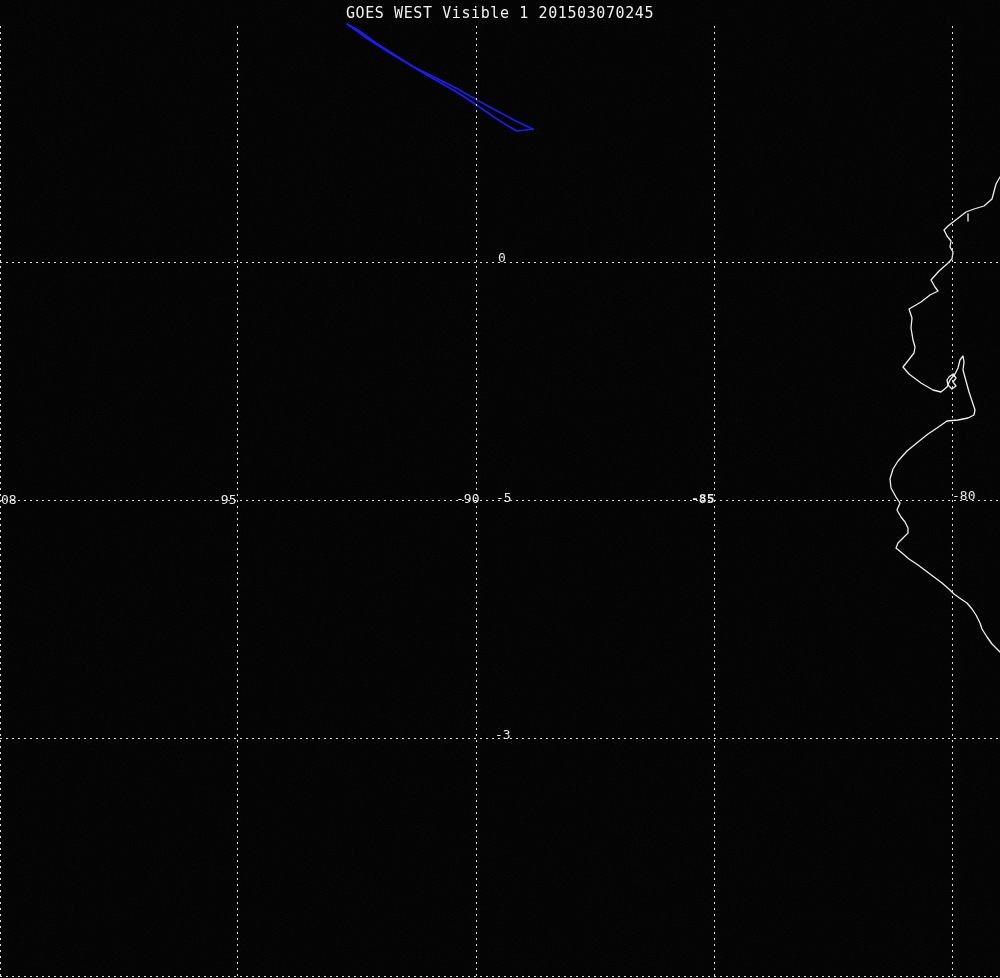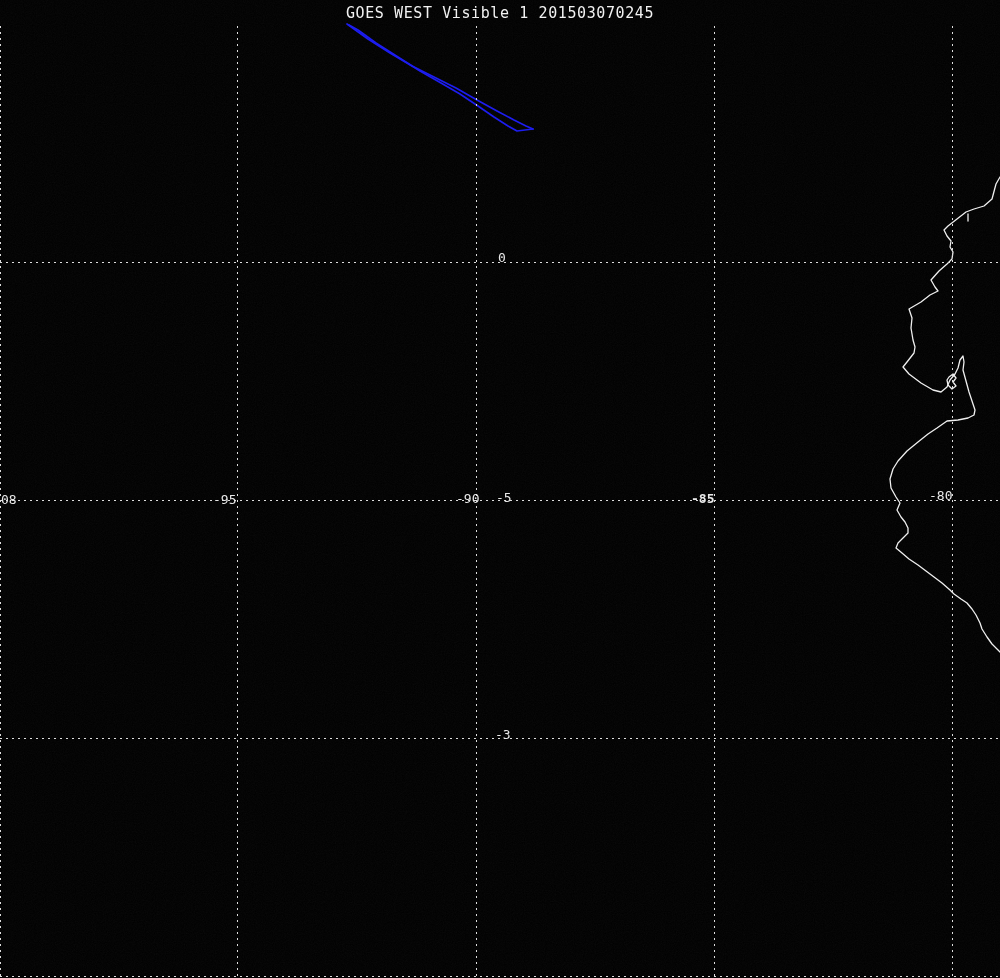--- a/index.html
+++ b/index.html
@@ -78,19 +78,19 @@
   <div class="hline" style="top:500px;"></div>
   <div class="hline" style="top:738px;"></div>
   <div class="hline" style="top:976px;"></div>
 
   <div class="title">GOES WEST Visible 1 201503070245</div>
 
   <div class="geo-label" style="left:1px;  top:493px;">08</div>
   <div class="geo-label" style="left:213px;top:493px;">-95</div>
   <div class="geo-label" style="left:456px;top:492px;">-90</div>
   <div class="geo-label" style="left:691px;top:492px;font-weight:bold;">-85</div>
-  <div class="geo-label" style="left:929px;top:489px;">-80</div>
+  <div class="geo-label" style="left:952px;top:489px;">-80</div>
 
   <div class="geo-label" style="left:498px;top:251px;">0</div>
   <div class="geo-label" style="left:496px;top:491px;">-5</div>
   <div class="geo-label" style="left:495px;top:728px;">-3</div>
 
 </div>
 
 </body></html>

